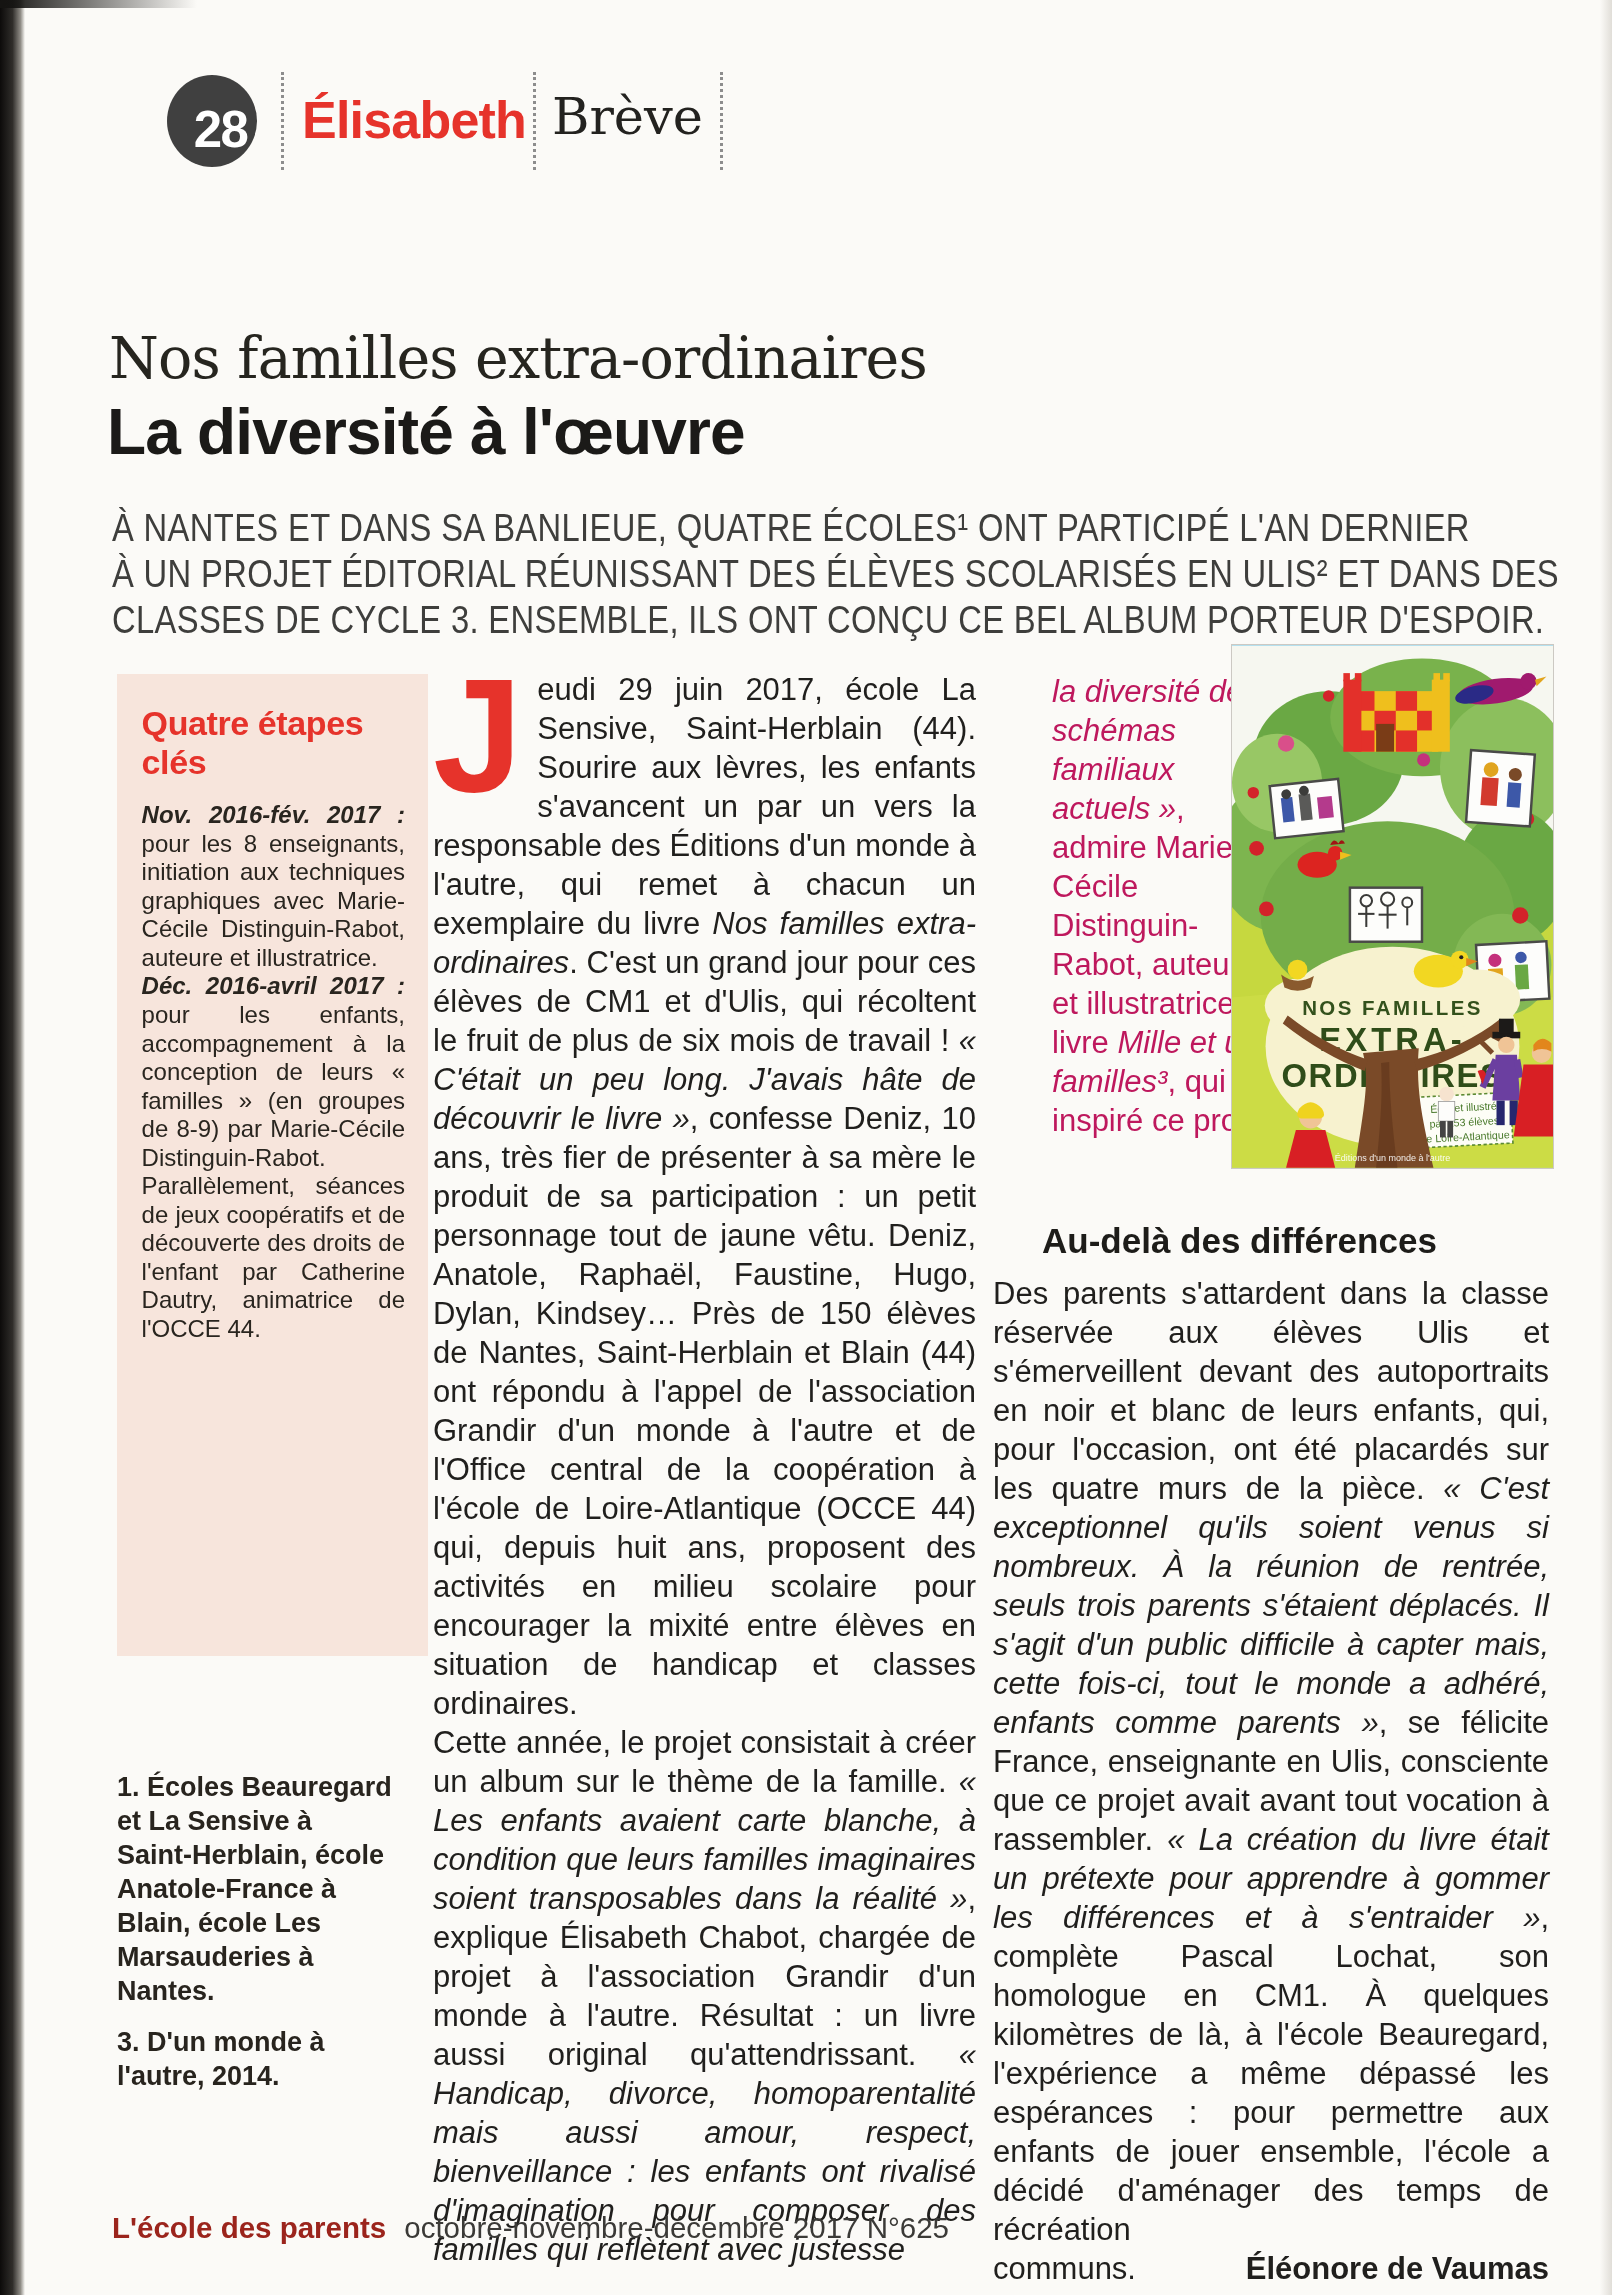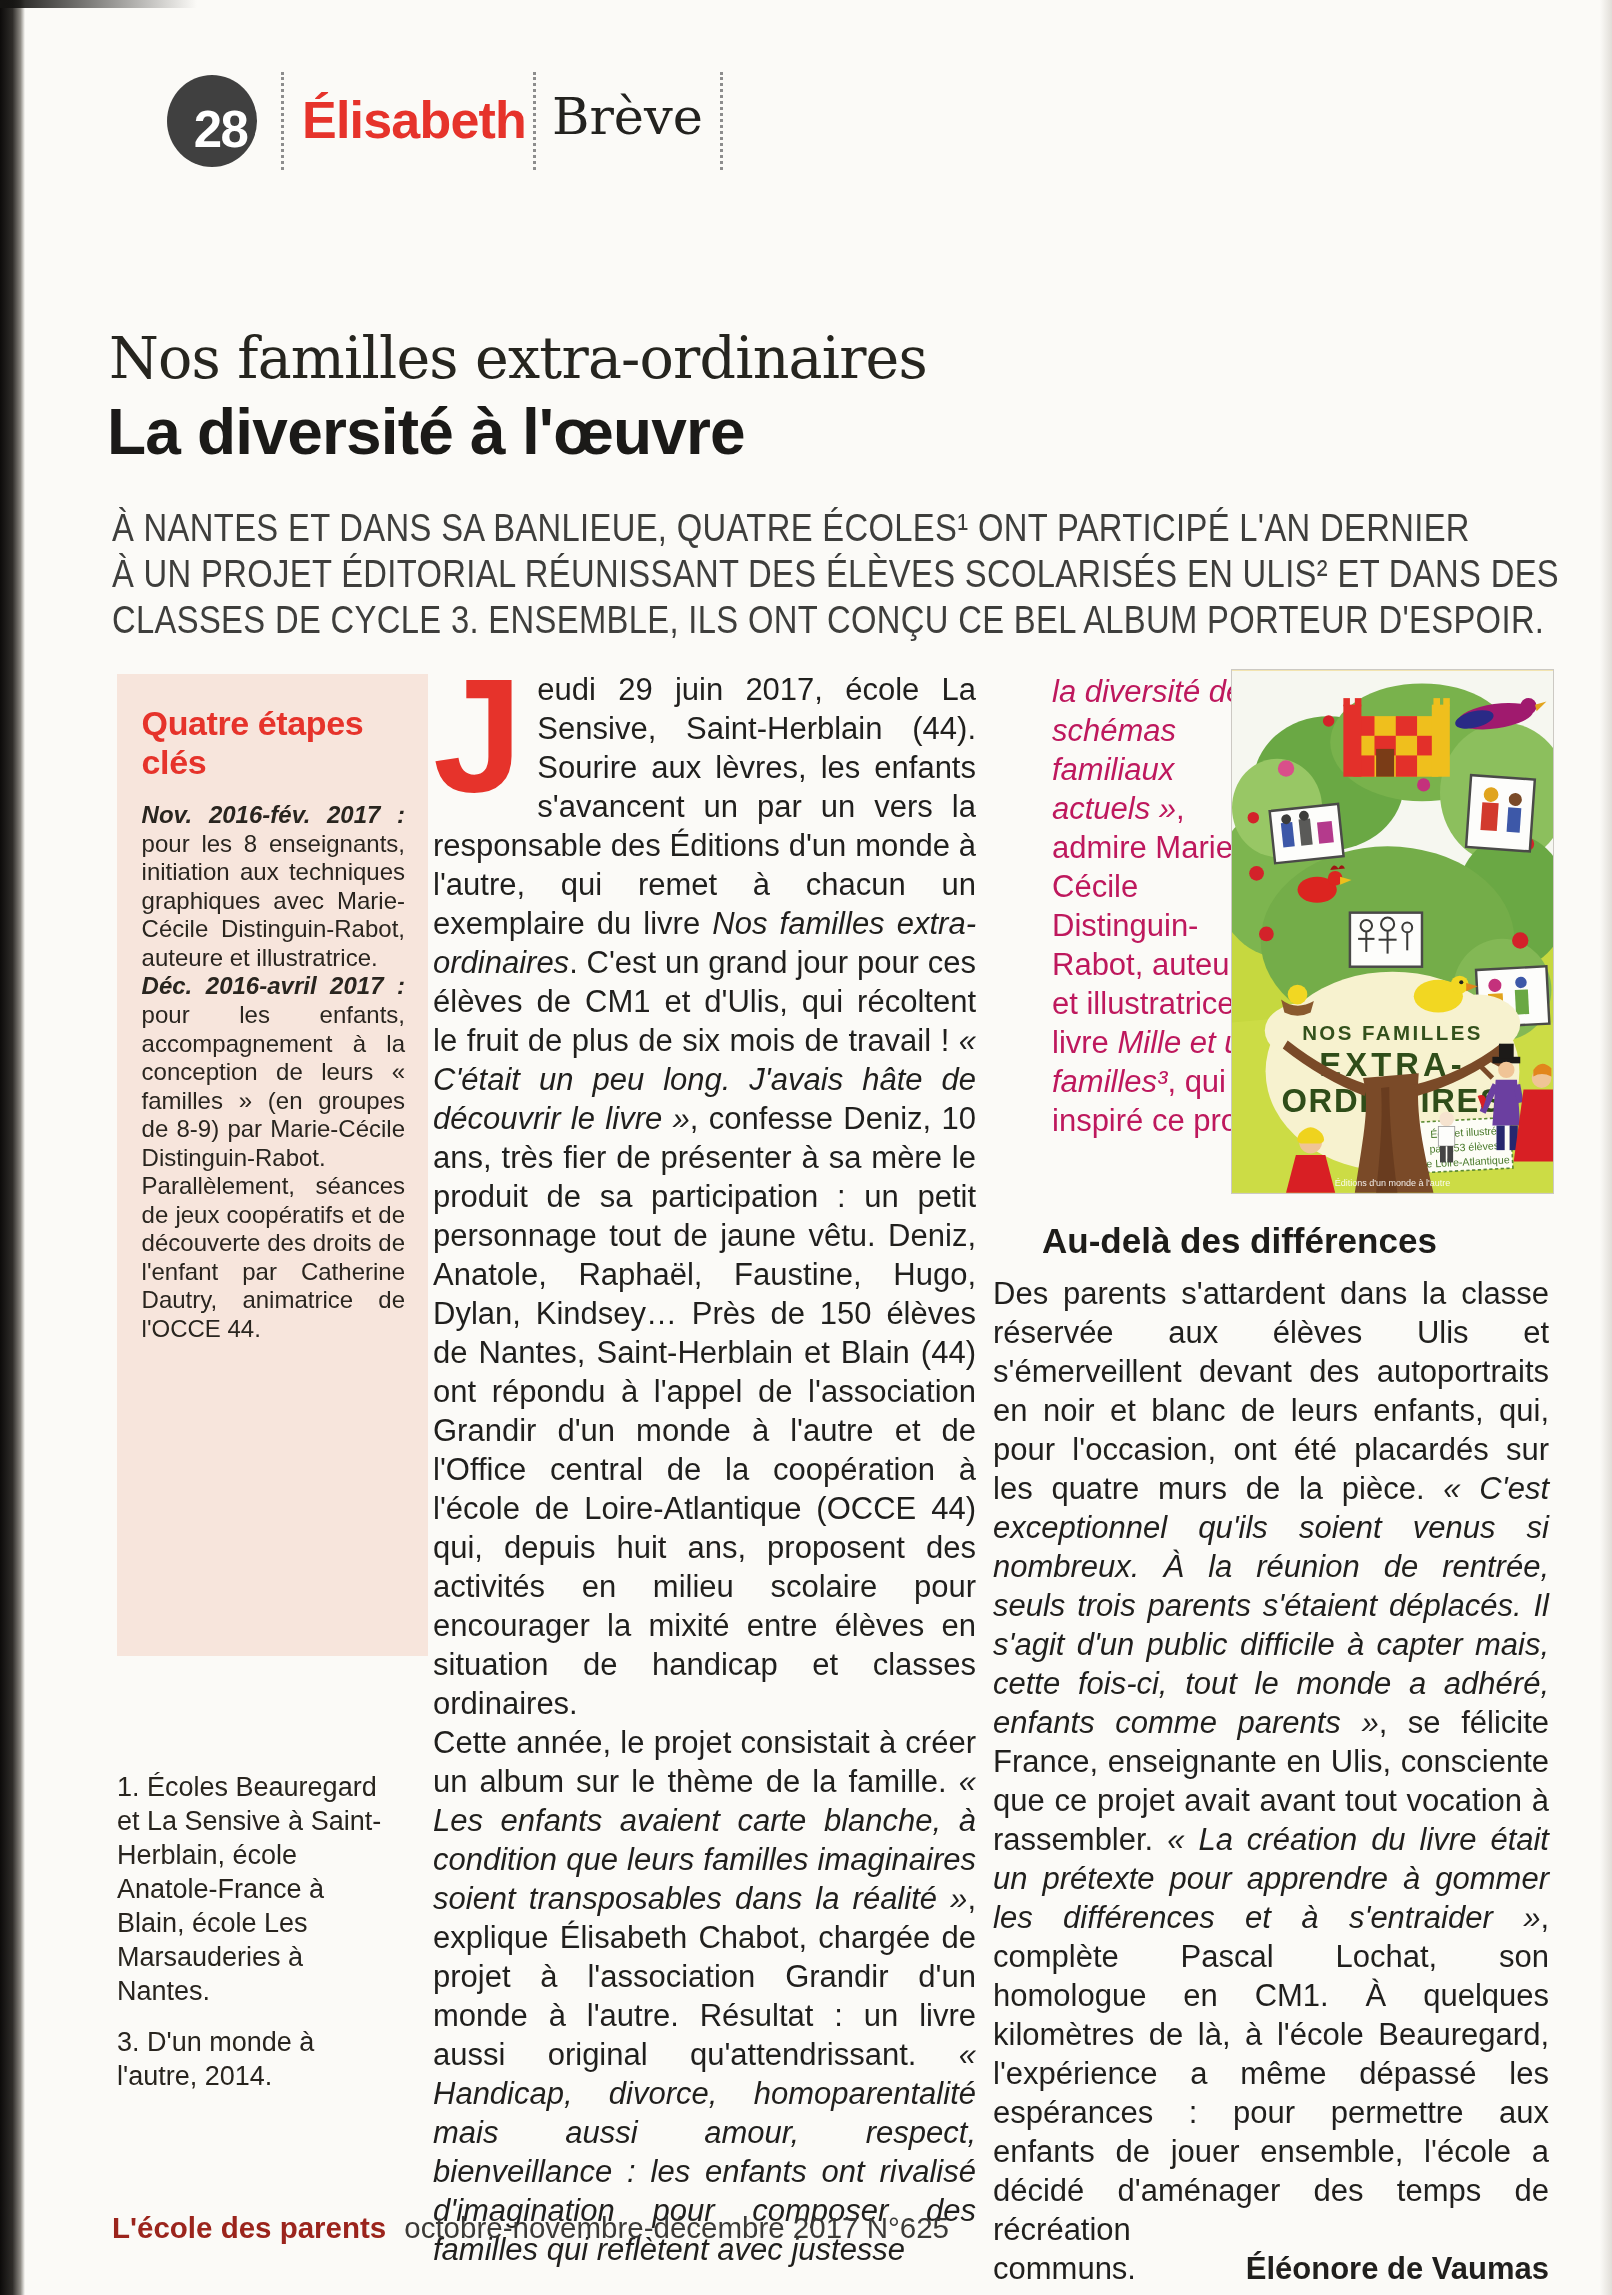--- a/index.html
+++ b/index.html
@@ -32,38 +32,38 @@
   .standfirst div{white-space:nowrap;}
   
   .sidebar-box{position:absolute;left:117px;top:674px;width:311px;height:982px;background:#f7e5dc;
      padding:29.5px 23px 0 24.6px;box-sizing:border-box;overflow:hidden;}
   .sidebar-title{color:#e6332b;font-size:34px;font-weight:bold;margin:0 0 19.7px 0;letter-spacing:-0.4px;}
   .sidebar-box p{margin:0;font-size:24px;line-height:1.19;text-align:justify;color:#29251f;}
   .bdit{font-weight:bold;font-style:italic;}
   .it{font-style:italic;}
   
   .footnotes{position:absolute;left:117px;top:1770px;width:275px;font-size:27px;line-height:1.26;color:#28241e;}
-  .footnotes div{margin-bottom:16.4px;}
+  .footnotes div{margin-bottom:16.4px;font-weight:bold;}
   
   .col-mid{position:absolute;left:433px;top:670px;width:543px;font-size:31px;line-height:39px;
      text-align:justify;color:#201f1d;}
   .col-mid p{margin:0;}
   .dropcap{float:left;color:#e6332b;font-size:161px;line-height:120px;padding:4.9px 14.8px 0 0;
      font-weight:bold;}
   .col-right-narrow{position:absolute;left:1052px;top:672px;width:228px;font-size:31px;
      line-height:39px;color:#be185d;}
   .subhead{position:absolute;left:1042px;top:1221px;font-size:35px;font-weight:bold;color:#1d1c19;}
   .col-right{position:absolute;left:993px;top:1274px;width:556px;font-size:31px;line-height:39px;
      text-align:justify;color:#201f1d;}
   .col-right p{margin:0;}
   .sig-line{display:flex;justify-content:space-between;align-items:flex-end;}
   .signature{font-weight:bold;}
   
-  .book{position:absolute;left:1231px;top:644px;width:321px;height:523px;background:#eab308;
-     border:1.6px solid #ccc9c3;box-sizing:content-box;margin-top:25px;}
+  .book{position:absolute;left:1231px;top:644px;width:321px;height:523px;background:#0ea5e9;
+     border:1.6px solid #ccc9c3;box-sizing:content-box;}
   
   .footer{position:absolute;left:112px;top:2211px;font-size:29.5px;white-space:nowrap;}
   .footer .mag{font-weight:bold;color:#9b241c;margin-right:18px;}
   .footer .issue{color:#3b3a37;}
 </style>
 </head>
 <body>
 
 <div id="page">
 

